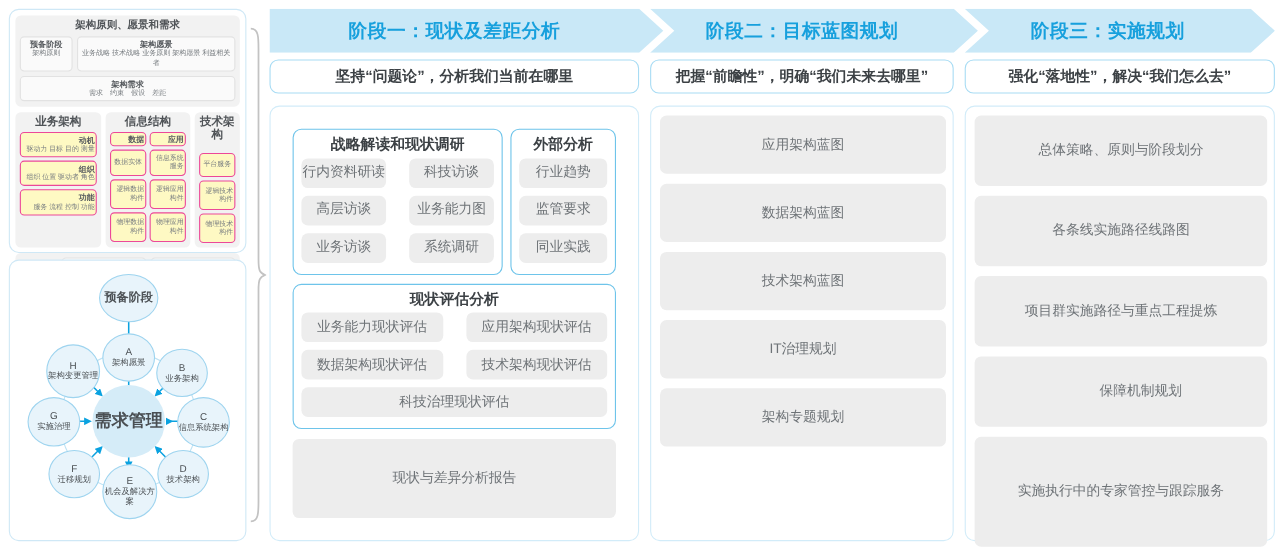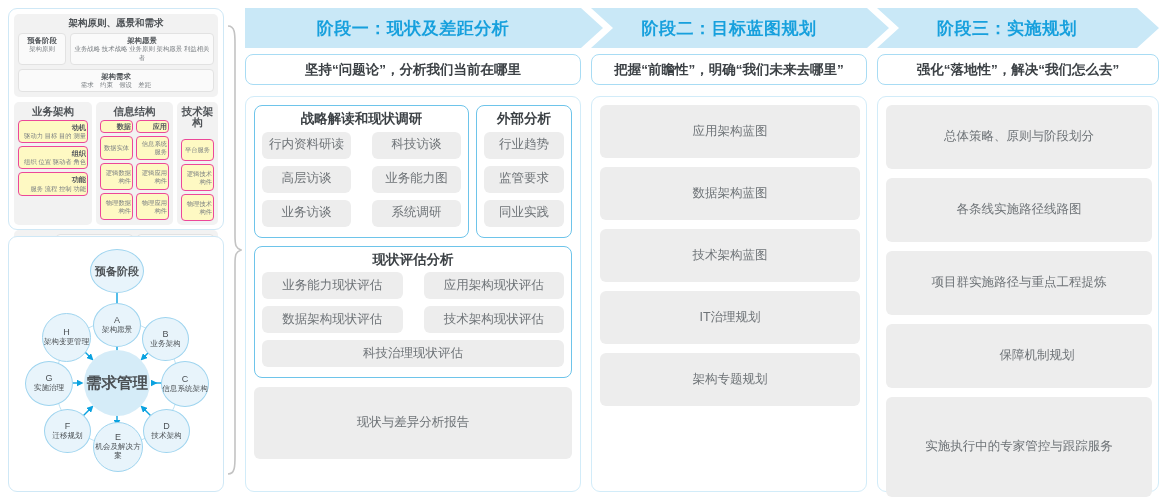--- a/index.html
+++ b/index.html
@@ -289,21 +289,21 @@
     </svg>
 
     <div class="hdr-label" style="left:0;width:336px;">阶段一：现状及差距分析</div>
     <div class="hdr-label" style="left:346px;width:276px;">阶段二：目标蓝图规划</div>
     <div class="hdr-label" style="left:632px;width:260px;">阶段三：实施规划</div>
 
     <div class="subtitle" style="left:0;top:46px;width:336px;">坚持“问题论”，分析我们当前在哪里</div>
     <div class="subtitle" style="left:346px;top:46px;width:276px;">把握“前瞻性”，明确“我们未来去哪里”</div>
     <div class="subtitle" style="left:632px;top:46px;width:282px;">强化“落地性”，解决“我们怎么去”</div>
 
-    <div class="phase-body" style="left:0;top:88px;width:336px;height:396px;padding:8px;">
+    <div class="phase-body" style="left:0;top:88px;width:336px;height:396px;padding:20px;">
 
       <div style="display:flex;gap:7px;">
         <div class="group" style="flex:1;">
           <div class="group-title">战略解读和现状调研</div>
           <div class="grid2">
             <div class="tile">行内资料研读</div>
             <div class="tile">科技访谈</div>
           </div>
           <div class="grid2">
             <div class="tile">高层访谈</div>

